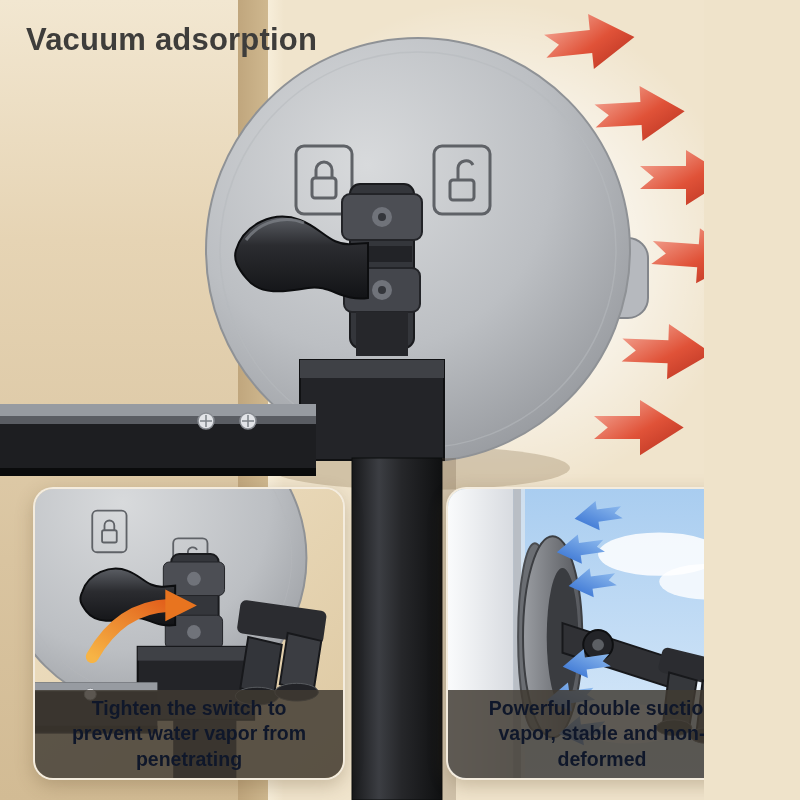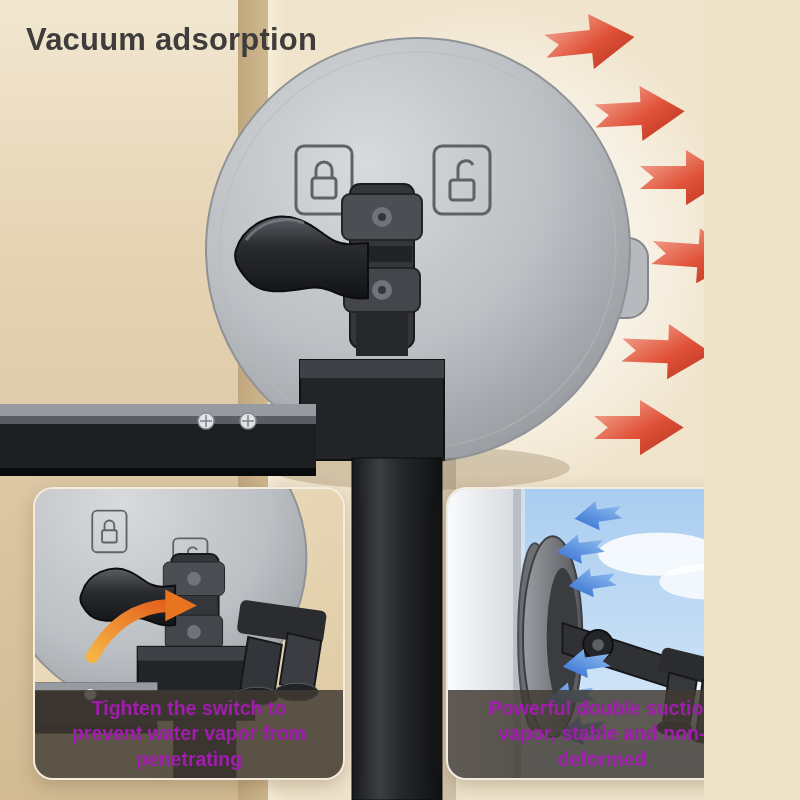--- a/index.html
+++ b/index.html
@@ -14,21 +14,21 @@
   .scene{position:absolute;left:0;top:0;}
   .heading{position:absolute;left:26px;top:20px;font-size:31px;font-weight:700;
          color:#3e3d3b;line-height:1.28;letter-spacing:.2px;z-index:5;}
   .inset{position:absolute;width:312px;height:293px;border-radius:20px;overflow:hidden;
          border:2px solid rgba(255,255,255,.55);box-shadow:0 6px 18px rgba(96,75,43,.28);
          box-sizing:border-box;z-index:6;background:#e7d6b6;}
   .inset-left{left:33px;top:487px;}
   .inset-right{left:446px;top:487px;}
   .inset svg{position:absolute;left:0;top:0;width:100%;height:100%;}
   .caption{position:absolute;left:0;right:0;bottom:0;min-height:58px;
-         background:rgba(64,58,50,.84);color:#a21caf;font-size:19.5px;font-weight:600;
+         background:rgba(64,58,50,.84);color:#0f172a;font-size:19.5px;font-weight:600;
          line-height:1.3;display:flex;align-items:center;justify-content:center;
          text-align:center;padding:6px 24px;box-sizing:border-box;}
 </style>
 </head>
 <body>
 
 <div class="stage">
 
   <div class="wall-left"></div>
   <div class="wall-corner"></div>

